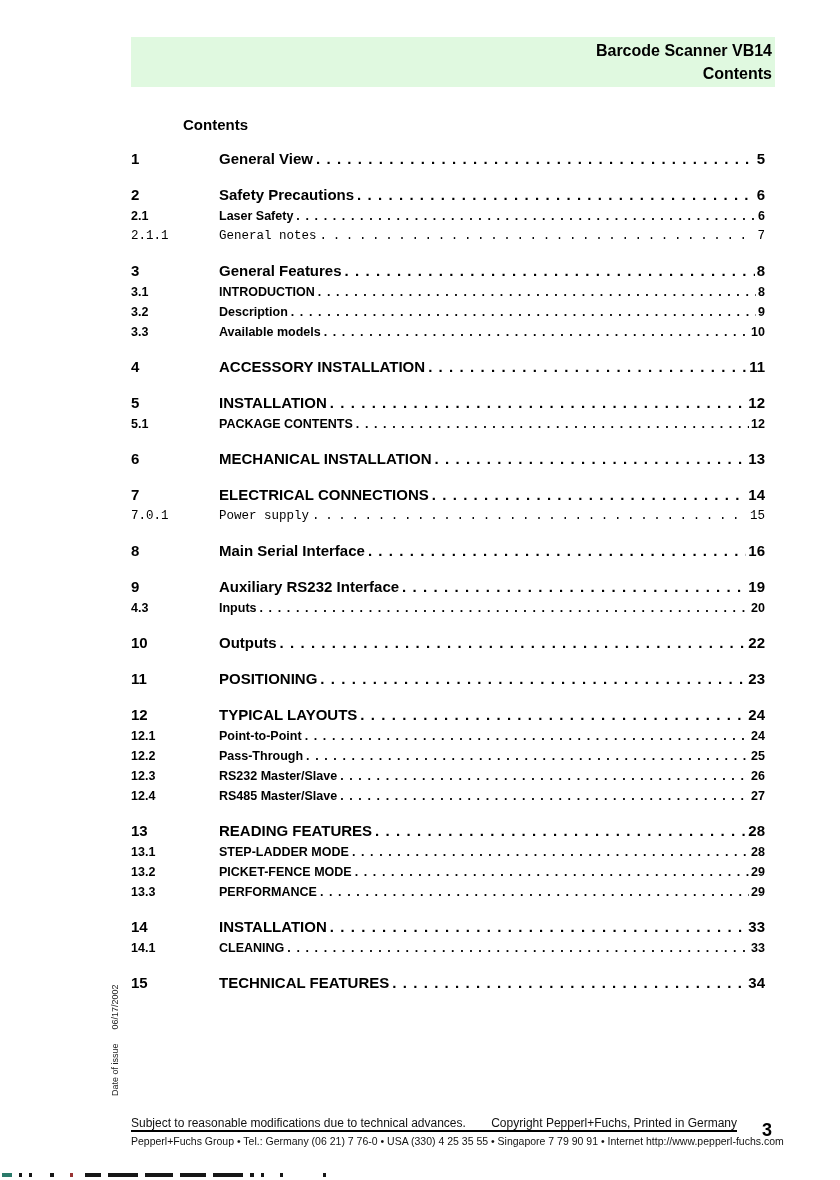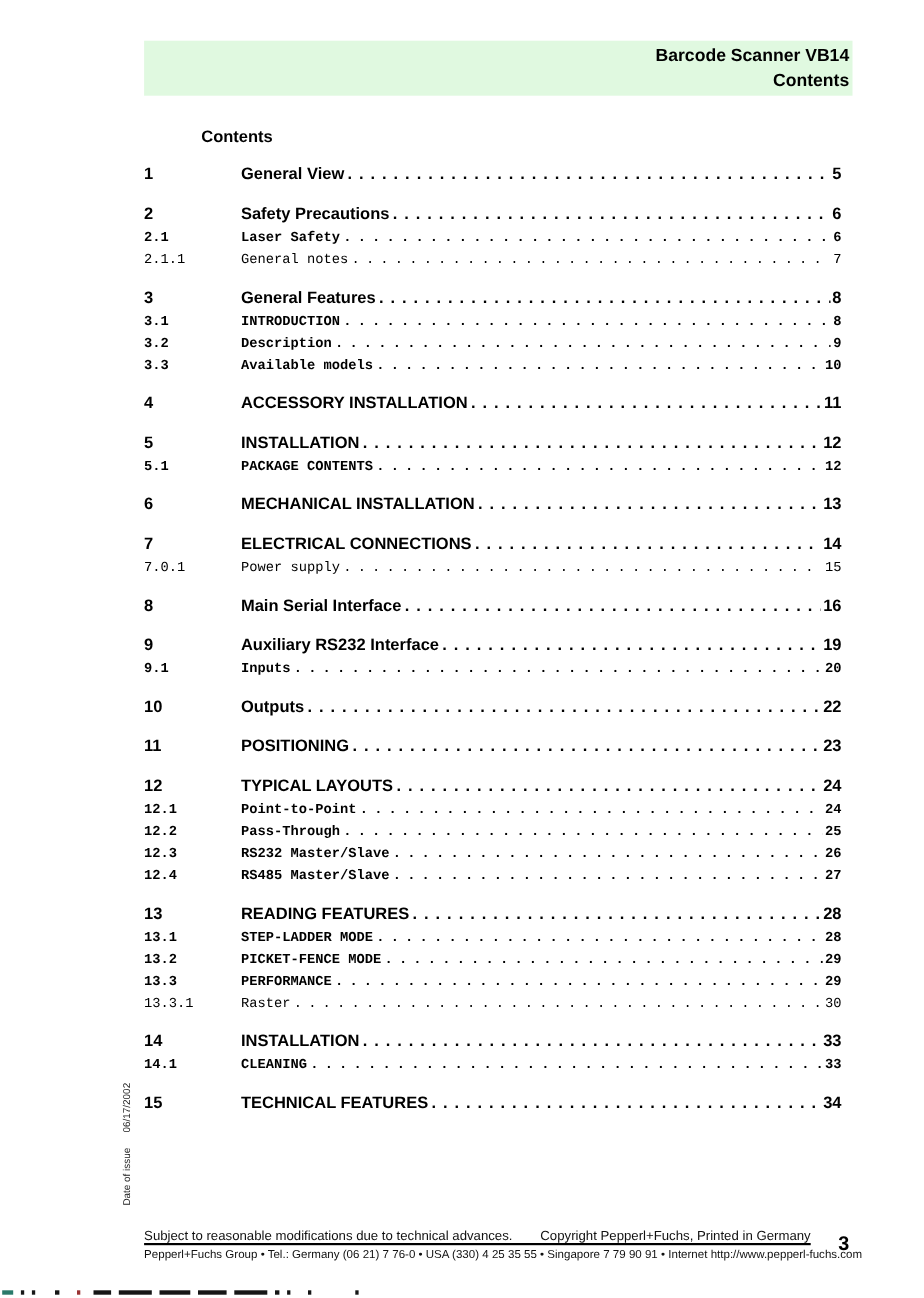--- a/index.html
+++ b/index.html
@@ -24,21 +24,21 @@
   .toc-row { display:flex; align-items:baseline; }
   .toc-row .num { flex:none; width:52px; }
   .toc-row .title { flex:none; white-space:nowrap; padding-right:3px;margin-left:36px; }
   .toc-row .leader { flex:1 1 auto; overflow:hidden; white-space:nowrap; }
   .toc-row .leader::after {
     content:"...................................................................................................................................................";
     letter-spacing:0.42em;
   }
   .toc-row .pg { flex:none; padding-left:2px; text-align:right; }
   .toc-row.l1 { font-weight:bold; font-size:15px; line-height:22px; margin-top:14px; }
-  .toc-row.l2 { font-weight:bold; font-size:12.5px; line-height:20px;font-family:Liberation Mono, monospace; }
+  .toc-row.l2 { font-weight:bold; font-size:12.5px; line-height:20px; }
   .toc-row.l3 { font-weight:normal; font-size:12.5px; line-height:20px;font-family:Liberation Mono, monospace; }
   .toc-row.l2 .leader::after, .toc-row.l3 .leader::after { letter-spacing:0.45em; }
 
   
   .issue-vertical {
     position:absolute; left:110px; top:1096px; width:112px;
     transform:rotate(-90deg); transform-origin:0 0;
     font-size:9px; color:#222; white-space:nowrap;
   }
   .issue-vertical .gap { display:inline-block; width:14px; }
@@ -162,21 +162,21 @@
           <span class="leader"></span>
           <span class="pg">16</span>
         </div>
         <div class="toc-row l1">
           <span class="num">9</span>
           <span class="title">Auxiliary RS232 Interface</span>
           <span class="leader"></span>
           <span class="pg">19</span>
         </div>
         <div class="toc-row l2">
-          <span class="num">9.1</span>
+          <span class="num">4.3</span>
           <span class="title">Inputs</span>
           <span class="leader"></span>
           <span class="pg">20</span>
         </div>
         <div class="toc-row l1">
           <span class="num">10</span>
           <span class="title">Outputs</span>
           <span class="leader"></span>
           <span class="pg">22</span>
         </div>
@@ -232,26 +232,20 @@
           <span class="num">13.2</span>
           <span class="title">PICKET-FENCE MODE</span>
           <span class="leader"></span>
           <span class="pg">29</span>
         </div>
         <div class="toc-row l2">
           <span class="num">13.3</span>
           <span class="title">PERFORMANCE</span>
           <span class="leader"></span>
           <span class="pg">29</span>
-        </div>
-        <div class="toc-row l3">
-          <span class="num">13.3.1</span>
-          <span class="title">Raster</span>
-          <span class="leader"></span>
-          <span class="pg">30</span>
         </div>
         <div class="toc-row l1">
           <span class="num">14</span>
           <span class="title">INSTALLATION</span>
           <span class="leader"></span>
           <span class="pg">33</span>
         </div>
         <div class="toc-row l2">
           <span class="num">14.1</span>
           <span class="title">CLEANING</span>

